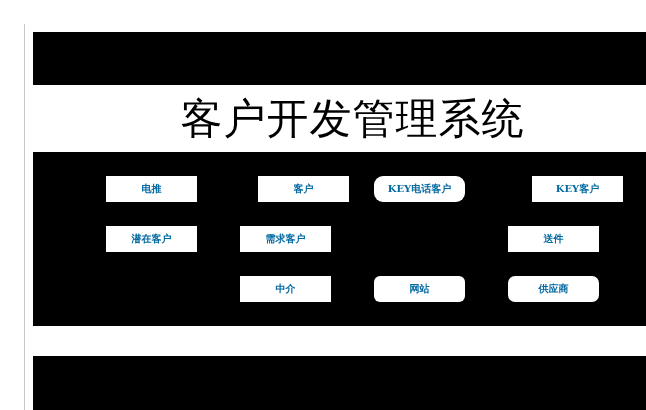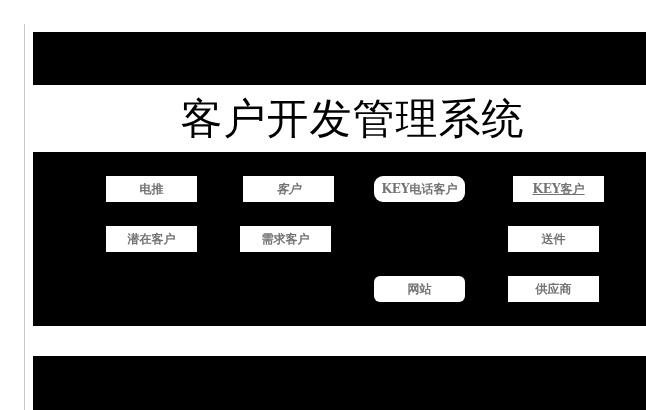--- a/index.html
+++ b/index.html
@@ -20,23 +20,23 @@
 
     .title {
       position: absolute; left: 0; top: 53px; width: 639px; height: 67px;
       display: flex; align-items: center; justify-content: center;
       font-size: 42px; color: #000000; letter-spacing: 1px;
       font-family: "DejaVu Serif", "Liberation Serif", serif;
     }
 
     .btn {
       position: absolute; width: 91px; height: 26px;
-      background: #ffffff; color: #737373;
+      background: #ffffff; color: #0369a1;
       display: flex; align-items: center; justify-content: center;
-      font-size: 12px; font-weight: bold;
+      font-size: 10px; font-weight: bold;
       font-family: "DejaVu Serif", "Liberation Serif", serif;
       cursor: pointer; white-space: nowrap;
     }
 
     .grid-h {
       position: absolute; left: 639px; width: 7px; height: 1px; background: #d0d0d0;
     }
     .grid-v {
       position: absolute; top: 404px; width: 1px; height: 6px; background: #d0d0d0;
     }
@@ -45,30 +45,31 @@
 <body>
 
 <div class="sheet">
   <div class="band band-top"></div>
 
   <div class="title">客户开发管理系统</div>
 
   <div class="band band-mid"></div>
 
   <div class="btn" style="left:73px; top:144px;">电推</div>
-  <div class="btn" style="left:210px; top:144px;font-style:italic;">客户</div>
+  <div class="btn" style="left:225px; top:144px;">客户</div>
   <div class="btn" style="left:341px; top:144px;border-radius:9px;">KEY电话客户</div>
-  <div class="btn" style="left:480px; top:144px;text-decoration:underline;">KEY客户</div>
+  <div class="btn" style="left:499px; top:144px;">KEY客户</div>
 
   <div class="btn" style="left:73px; top:194px;">潜在客户</div>
   <div class="btn" style="left:207px; top:194px;">需求客户</div>
   <div class="btn" style="left:475px; top:194px;">送件</div>
 
+  <div class="btn" style="left:207px; top:244px;">中介</div>
   <div class="btn" style="left:341px; top:244px;border-radius:6px;">网站</div>
-  <div class="btn" style="left:475px; top:244px;">供应商</div>
+  <div class="btn" style="left:475px; top:244px;border-radius:7px;">供应商</div>
 
   <div class="band band-bottom"></div>
 
   <div class="grid-h" style="top:53px;"></div>
   <div class="grid-h" style="top:119px;"></div>
   <div class="grid-h" style="top:144px;"></div>
   <div class="grid-h" style="top:169px;"></div>
   <div class="grid-h" style="top:194px;"></div>
   <div class="grid-h" style="top:219px;"></div>
   <div class="grid-h" style="top:244px;"></div>

